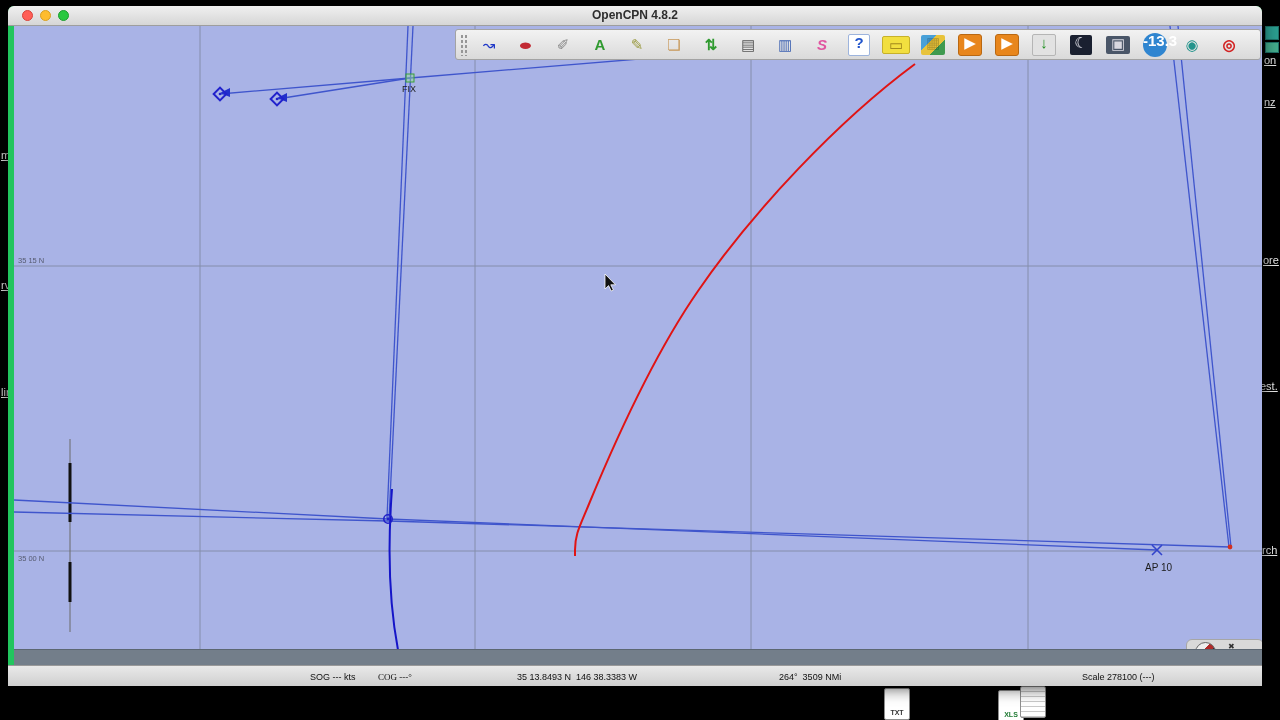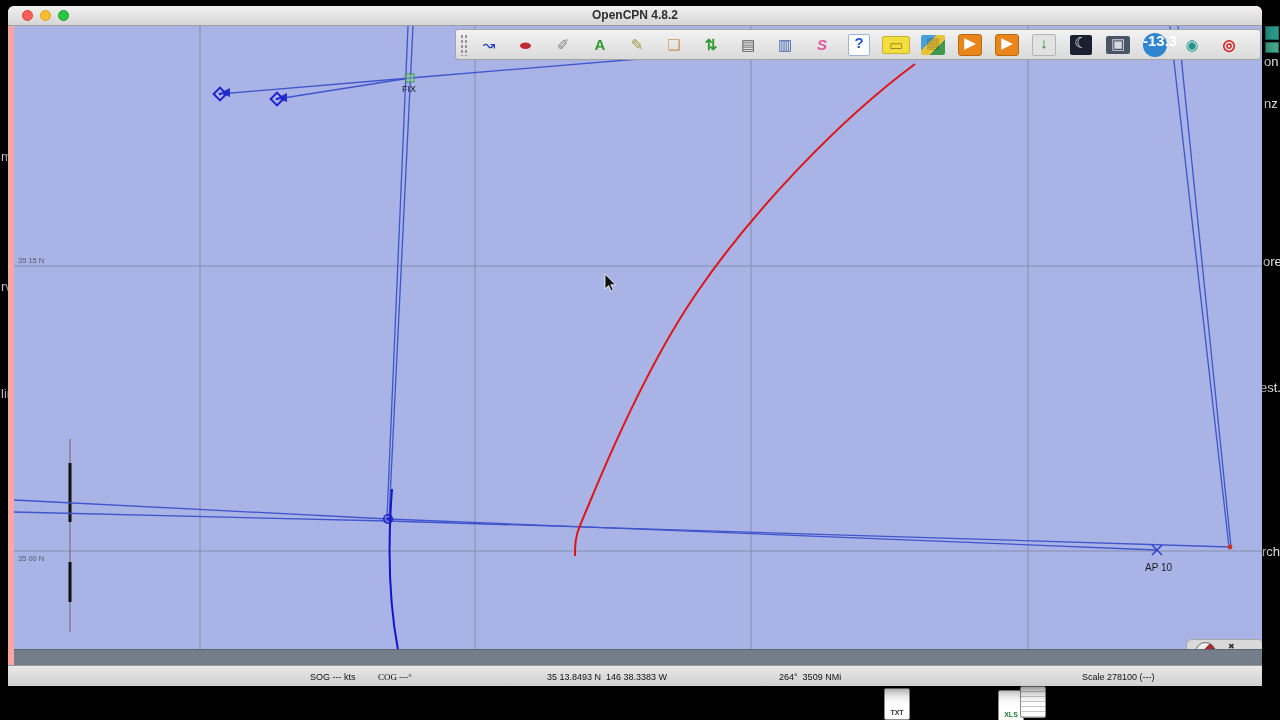--- a/index.html
+++ b/index.html
@@ -1,20 +1,20 @@
 <!DOCTYPE html>
 <html><head>
 <meta charset="utf-8">
 <style>
   html,body{margin:0;padding:0;background:#000;font-family:"Liberation Sans",sans-serif;}
   .screen{position:relative;width:1280px;height:720px;background:#000;overflow:hidden;}
 
   
   .window{position:absolute;left:8px;top:6px;width:1254px;height:680px;
-          border-radius:6px 6px 0 0;box-shadow:0 2px 16px rgba(0,0,0,.7);background:#fca5a5;}
+          border-radius:6px 6px 0 0;box-shadow:0 2px 16px rgba(0,0,0,.7);background:#22c55e;}
   .titlebar{position:relative;height:19px;background:linear-gradient(#f0f0f0,#d6d6d6);
             border-bottom:1px solid #9e9e9e;border-radius:6px 6px 0 0;}
   .title{text-align:center;font-size:12px;line-height:19px;color:#2e2e2e;font-weight:bold;}
   .lights{position:absolute;left:14px;top:4px;display:flex;gap:7px;}
   .light{width:11px;height:11px;border-radius:50%;box-sizing:border-box;}
   .l-red{background:#ff5f57;border:1px solid #d8433c;}
   .l-yellow{background:#febc2e;border:1px solid #d9a022;}
   .l-green{background:#28c840;border:1px solid #1d9e31;}
 
   
@@ -50,24 +50,24 @@
   .compass{width:19px;height:19px;border-radius:50%;border:1px solid #666;
            background:linear-gradient(135deg,#eee 38%,#b02a2a 38% 60%,#2e2e3e 60%);}
   .gpswrap{position:relative;width:26px;height:20px;}
   .gpsx{position:absolute;left:0;top:-1px;font-size:8px;color:#333;}
   .gpsblob{position:absolute;left:6px;top:6px;width:17px;height:11px;background:#d42020;border-radius:5px 6px 4px 6px;}
 
   
   .statusbar{position:absolute;left:0;right:0;bottom:0;height:20px;
              background:linear-gradient(#e9e9e9,#cfcfcf);border-top:1px solid #999;font-size:9px;color:#111;}
   .statusbar span{position:absolute;top:6px;white-space:pre;}
-  .st-sog{left:302px;} .st-cog{left:370px;font-family:Liberation Serif, serif;} .st-pos{left:539px;} .st-brg{left:745px;margin-left:26px;} .st-scale{left:1074px;}
-
-  
-  .dfrag{position:absolute;color:#e8e8e8;font-size:13px;white-space:nowrap;}
+  .st-sog{left:302px;} .st-cog{left:370px;font-family:Liberation Serif, serif;} .st-pos{left:509px;} .st-brg{left:745px;margin-left:26px;} .st-scale{left:1074px;}
+
+  
+  .dfrag{position:absolute;color:#e8e8e8;font-size:11px;white-space:nowrap;text-decoration:underline;}
   .tealsq{position:absolute;background:#2a9d8f;border:1px solid #1e7168;}
   .fileicon{position:absolute;width:24px;height:30px;background:#fff;border:1px solid #8f8f8f;border-radius:2px;}
   .fileicon .flabel{position:absolute;left:0;right:0;bottom:3px;text-align:center;font-size:7px;font-weight:bold;color:#333;}
   .f-xls .flabel{color:#1f7a33;}
   .f-lined{background:repeating-linear-gradient(#fff 0 4px,#c9c9c9 4px 5px);}
 
   .grat{font-size:7.5px;fill:#565b70;}
   .wptlabel{font-size:9px;fill:#1c1c1c;}
   .aplabel{font-size:10px;fill:#1c1c1c;}
 </style>

